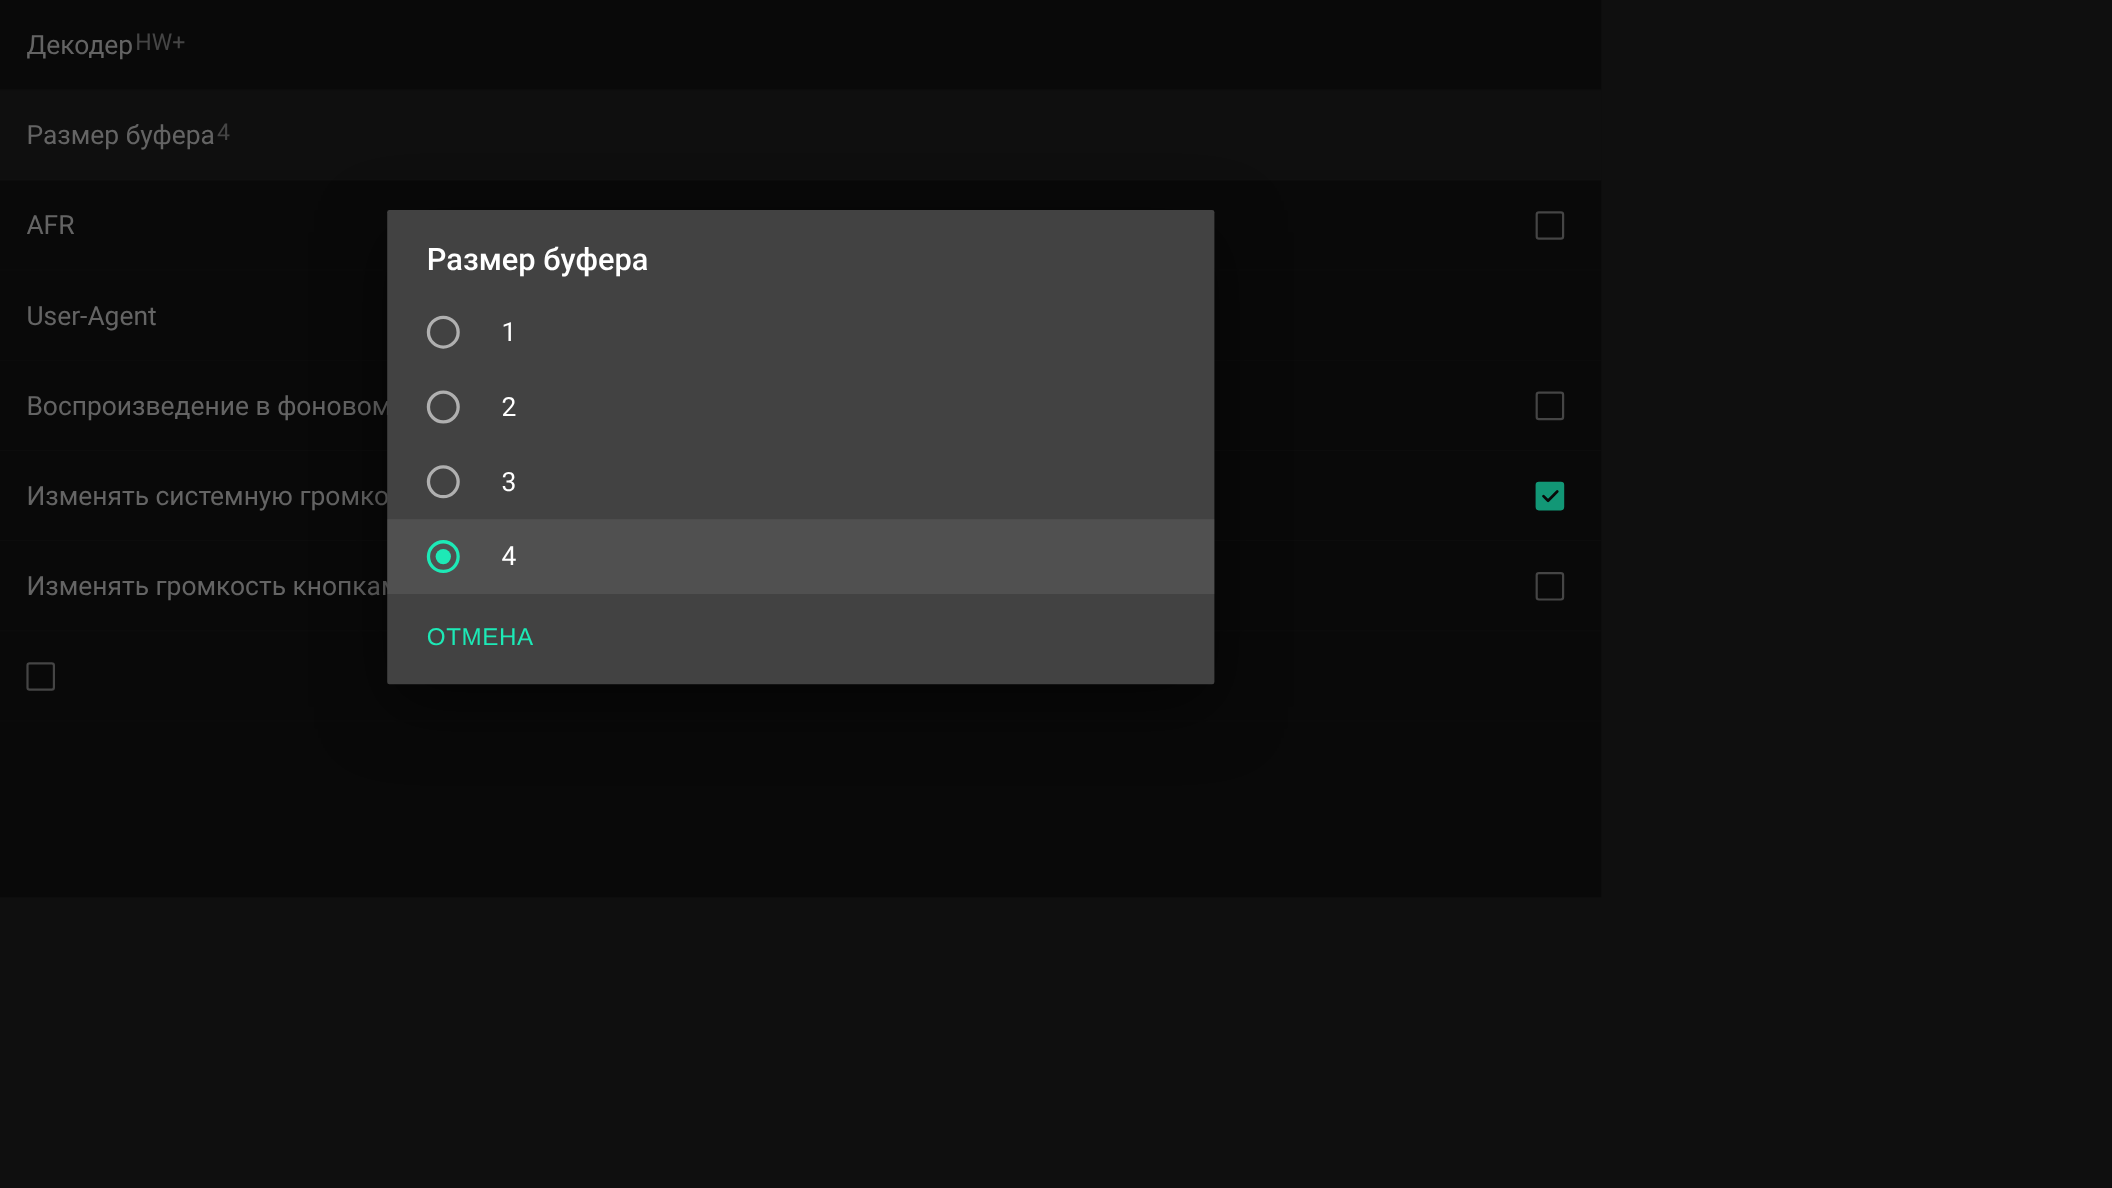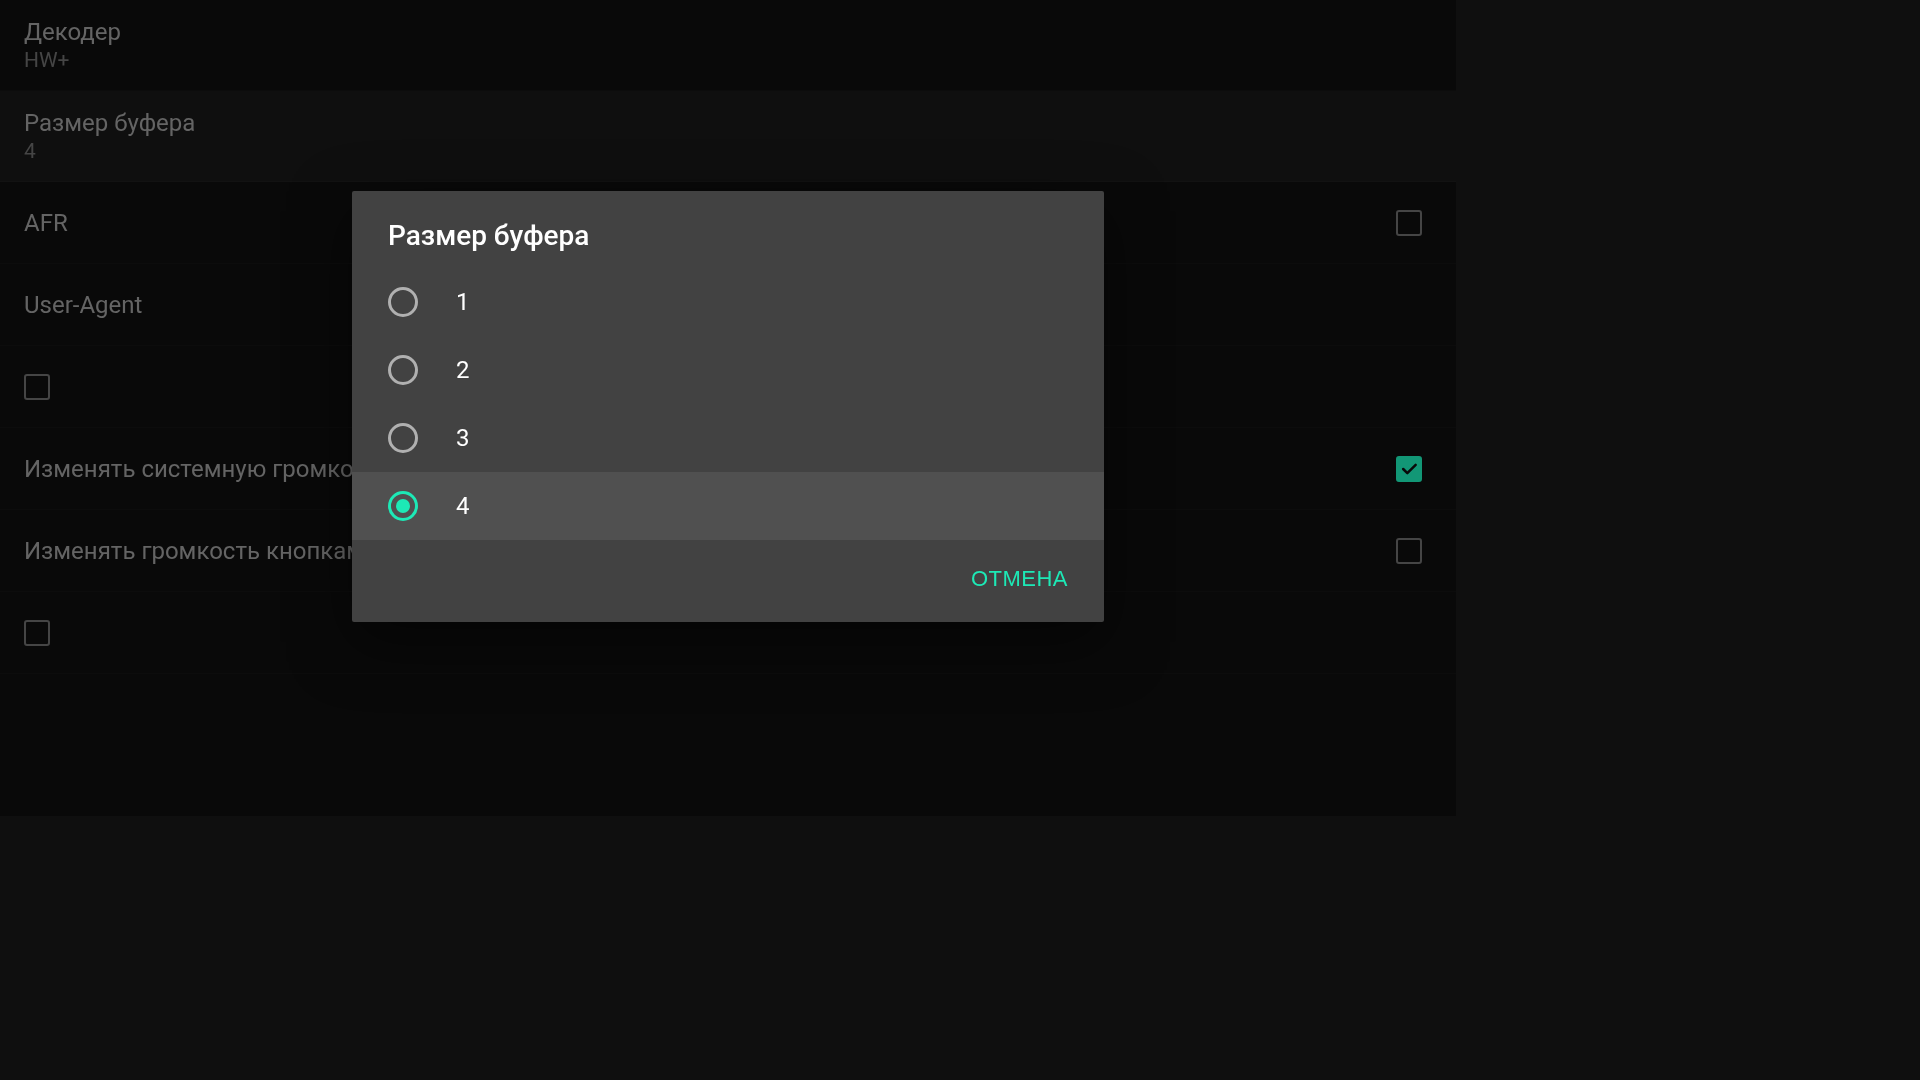--- a/index.html
+++ b/index.html
@@ -30,21 +30,21 @@
       align-items: center;
       min-height: 82px;
     }
     
     .setting-item.highlighted {
       background: rgba(255,255,255,0.04);
     }
     
     .setting-text {
       display: flex;
-      flex-direction: column;
+      flex-direction: row;
       gap: 2px;
     }
     
     .setting-title {
       color: #9a9a9a;
       font-size: 24px;
       font-weight: 400;
     }
     
     .setting-subtitle {
@@ -143,21 +143,21 @@
     
     .radio-label {
       color: #ffffff;
       font-size: 24px;
       font-weight: 400;
     }
     
     .dialog-actions {
       padding: 18px 36px 22px 36px;
       display: flex;
-      justify-content: flex-end;
+      justify-content: flex-start;
     }
     
     .dialog-button {
       color: #1de9b6;
       font-size: 22px;
       font-weight: 500;
       background: transparent;
       border: none;
       cursor: pointer;
       padding: 8px 0;
@@ -185,20 +185,23 @@
         <div class="setting-title">AFR</div>
       </div>
       <div class="checkbox"></div>
     </div>
     <div class="setting-item">
       <div class="setting-text">
         <div class="setting-title">User-Agent</div>
       </div>
     </div>
     <div class="setting-item">
+      <div class="setting-text">
+        <div class="setting-title">Воспроизведение в фоновом</div>
+      </div>
       <div class="checkbox"></div>
     </div>
     <div class="setting-item">
       <div class="setting-text">
         <div class="setting-title">Изменять системную громко</div>
       </div>
       <div class="checkbox checked">
         <svg viewBox="0 0 24 24" fill="none">
           <path d="M5 12l5 5L20 7" stroke="#0f0f0f" stroke-width="3" stroke-linecap="round" stroke-linejoin="round"></path>
         </svg>

